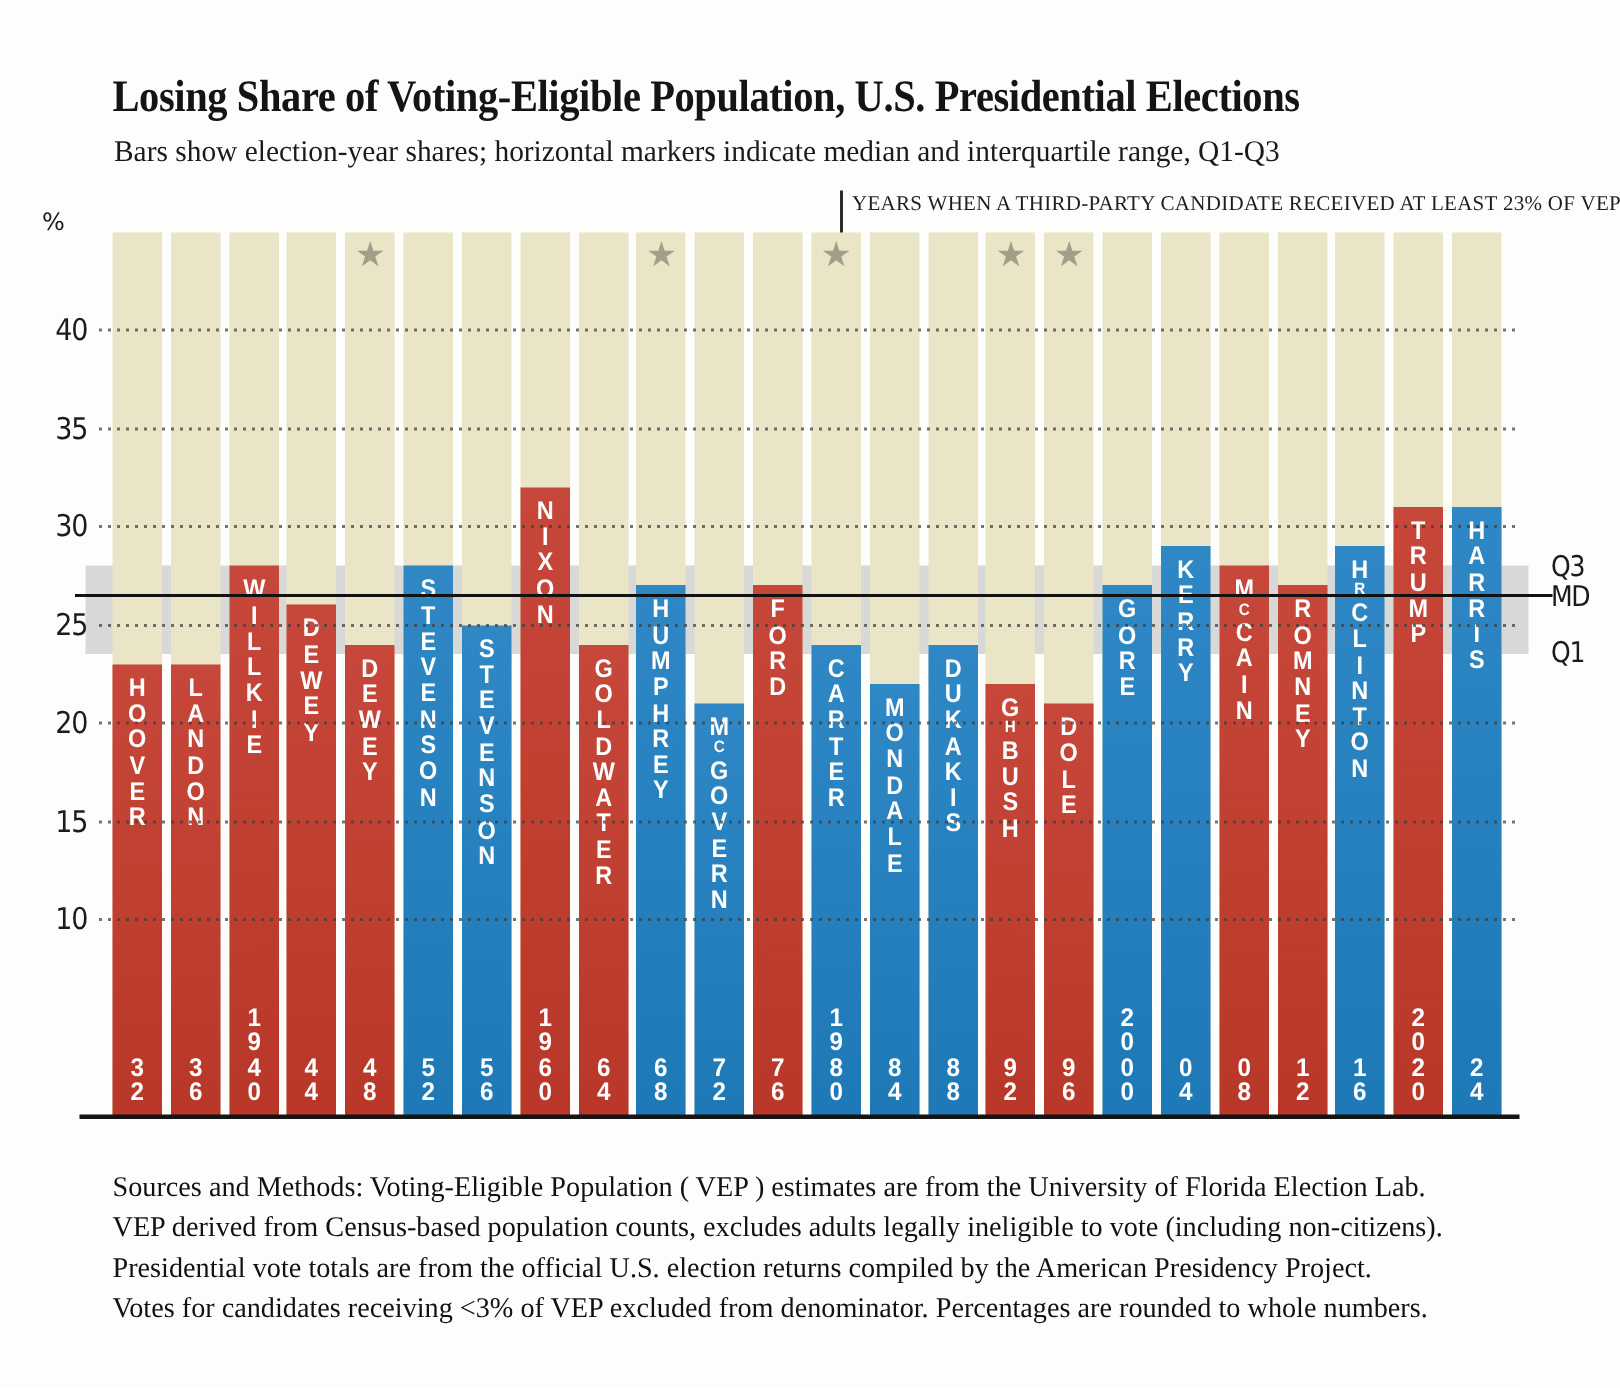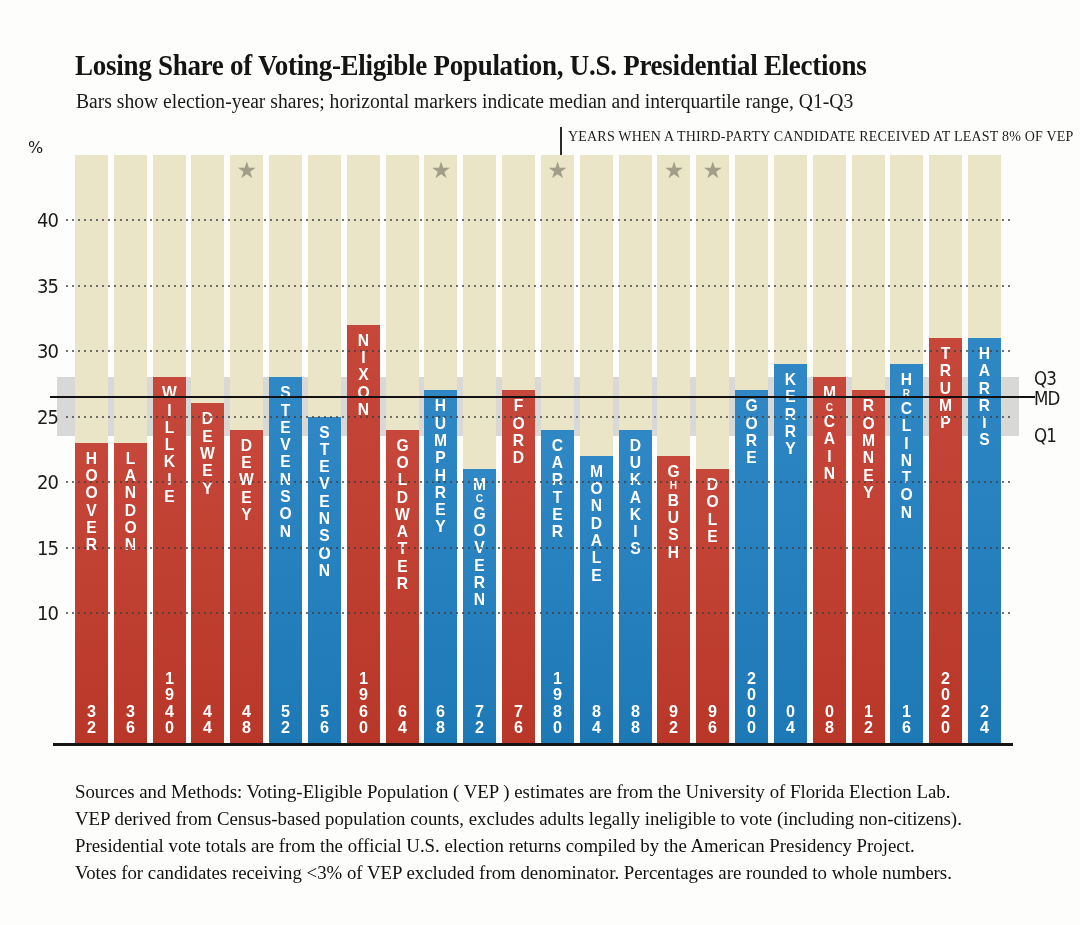--- a/index.html
+++ b/index.html
@@ -55,21 +55,21 @@
 </style>
 </head>
 <body>
 
 <div id="canvas">
   <div class="title">Losing Share of Voting-Eligible Population, U.S. Presidential Elections</div>
   <div class="subtitle">Bars show election-year shares; horizontal markers indicate median and interquartile range, Q1-Q3</div>
 
   <div class="annot">
     <span class="annot-line"></span>
-    <span class="annot-text">YEARS WHEN A THIRD-PARTY CANDIDATE RECEIVED AT LEAST 8% OF VEP</span>
+    <span class="annot-text">YEARS WHEN A THIRD-PARTY CANDIDATE RECEIVED AT LEAST 23% OF VEP</span>
   </div>
 
   <div class="pct">%</div>
   <div id="yticks">
       <div class="ytick" style="top: 220px;">40</div>
       <div class="ytick" style="top: 285.5px;">35</div>
       <div class="ytick" style="top: 351px;">30</div>
       <div class="ytick" style="top: 416.5px;">25</div>
       <div class="ytick" style="top: 482px;">20</div>
       <div class="ytick" style="top: 547.5px;">15</div>

